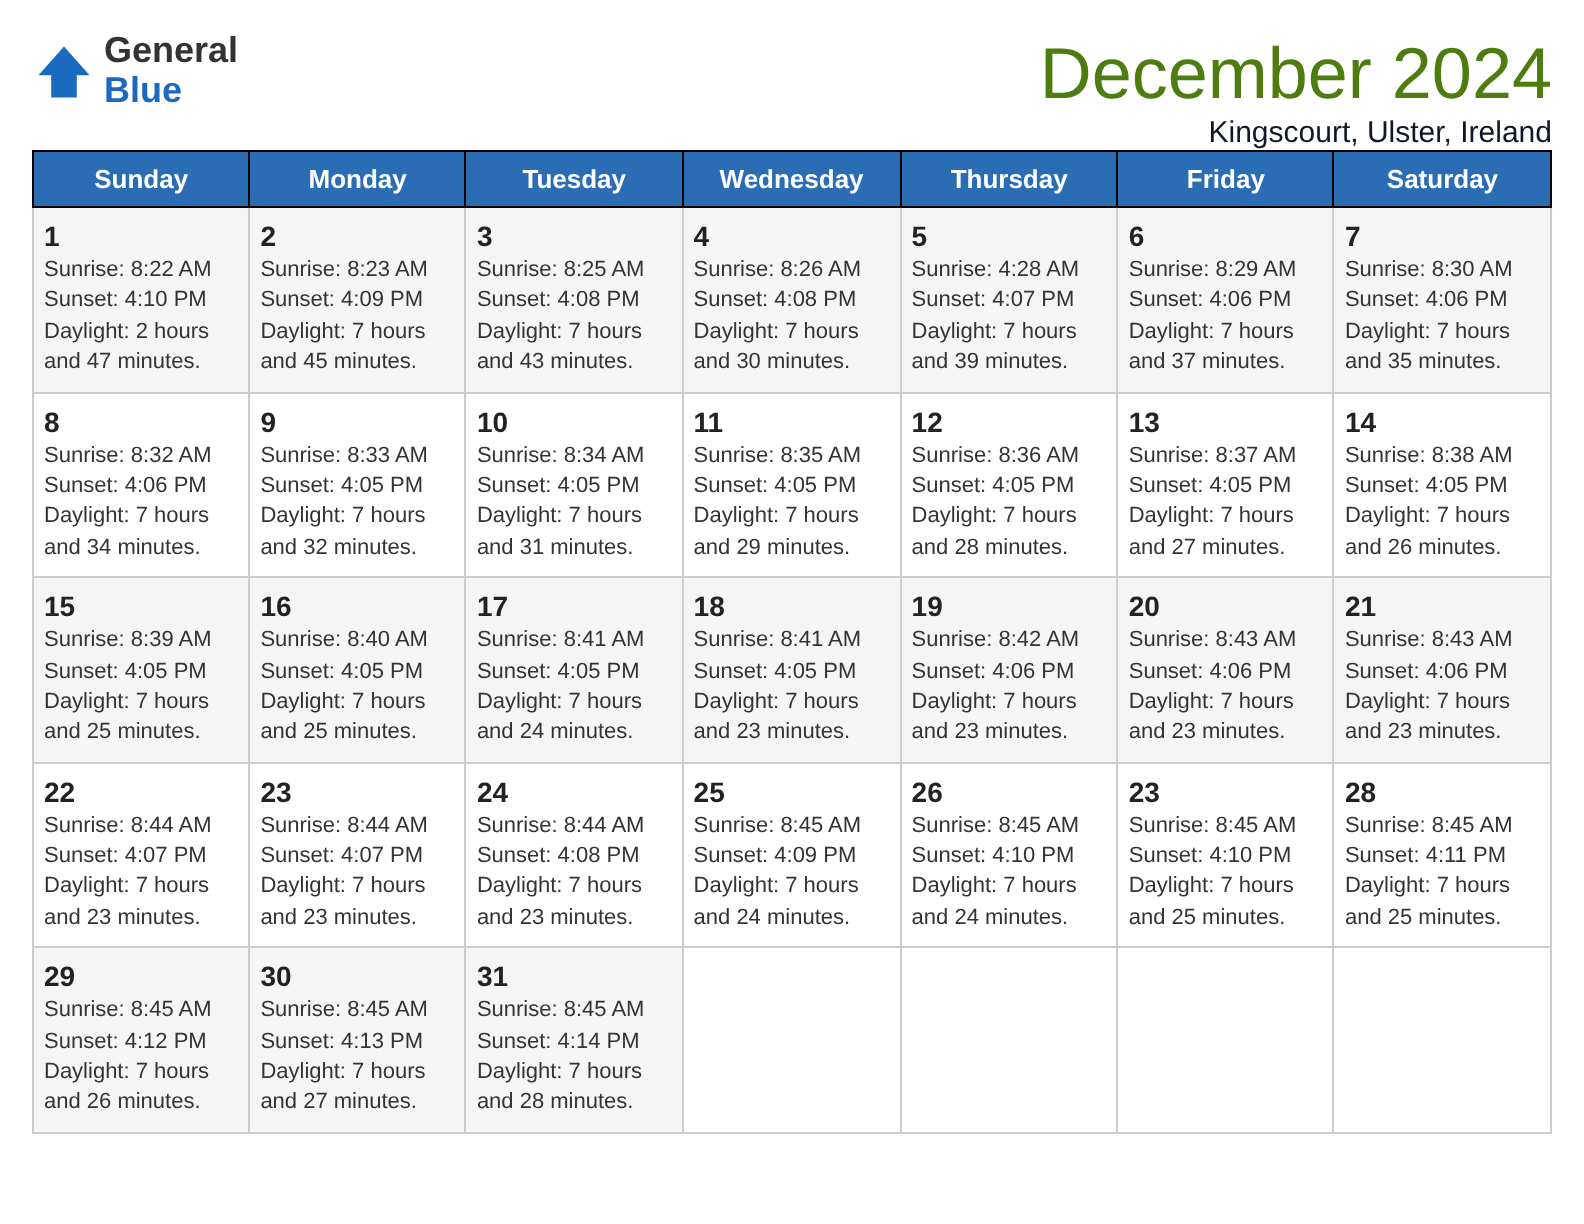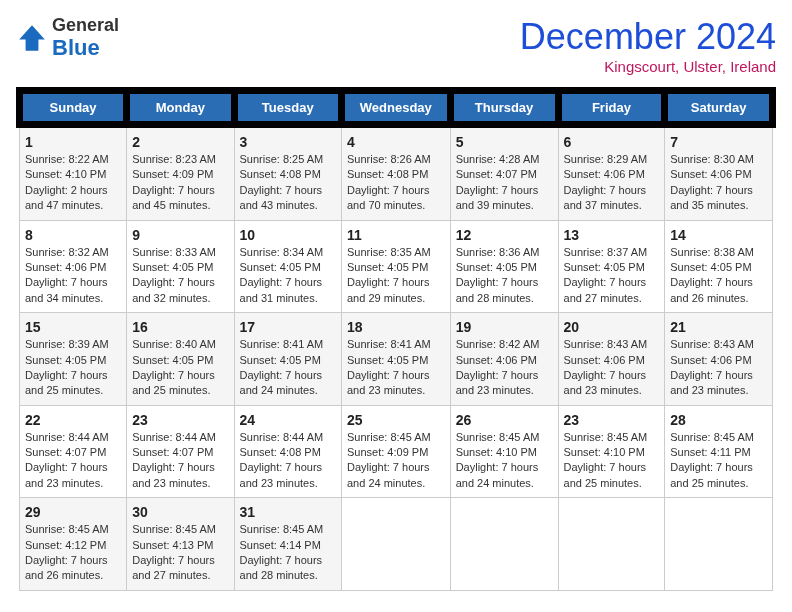--- a/index.html
+++ b/index.html
@@ -7,70 +7,69 @@
       font-family: Arial, sans-serif;
       background: #fff;
       width: 792px;
       min-height: 612px;
       padding: 16px;
     }
     .header {
       display: flex;
       justify-content: space-between;
       align-items: flex-start;
-      margin-bottom: 12px;
     }
     .logo {
       display: flex;
       align-items: center;
       gap: 4px;
     }
     .logo-text {
       display: flex;
       flex-direction: column;
       line-height: 1.1;
     }
     .logo-general {
       font-size: 18px;
       font-weight: bold;
       color: #333;
     }
     .logo-blue {
-      font-size: 22px;
+      font-size: 18px;
       font-weight: bold;
       color: #1a6abf;
     }
     .logo-icon {
       width: 32px;
       height: 32px;
     }
     .title-block {
       text-align: right;
     }
     .month-title {
       font-size: 36px;
       font-weight: normal;
-      color: #1d4ed8;
+      color: #4d7c0f;
     }
     .subtitle {
       font-size: 15px;
-      color: #be185d;
+      color: #0f172a;
     }
     .calendar {
       width: 100%;
       border-collapse: collapse;
       font-size: 11px;
     }
     .calendar thead th {
       background: #2a6db5;
       color: #fff;
       padding: 6px 4px;
       font-size: 13px;
       font-weight: bold;
-      border: 7px solid #000000;
+      border: 1px solid #000000;
     }
     .calendar tbody tr {
       background: #fff;
     }
     .calendar tbody tr:nth-child(odd) {
       background: #f5f5f5;
     }
     .calendar tbody td {
       vertical-align: top;
       padding: 6px 5px;
@@ -149,21 +148,21 @@
           <span>Sunrise: 8:25 AM</span><br>
           <span>Sunset: 4:08 PM</span><br>
           <span>Daylight: 7 hours and 43 minutes.</span>
         </div>
       </td>
         <td>
         <span class="day-num">4</span>
         <div class="day-info">
           <span>Sunrise: 8:26 AM</span><br>
           <span>Sunset: 4:08 PM</span><br>
-          <span>Daylight: 7 hours and 70 minutes.</span>
+          <span>Daylight: 7 hours and 30 minutes.</span>
         </div>
       </td>
         <td>
         <span class="day-num">5</span>
         <div class="day-info">
           <span>Sunrise: 4:28 AM</span><br>
           <span>Sunset: 4:07 PM</span><br>
           <span>Daylight: 7 hours and 39 minutes.</span>
         </div>
       </td>

